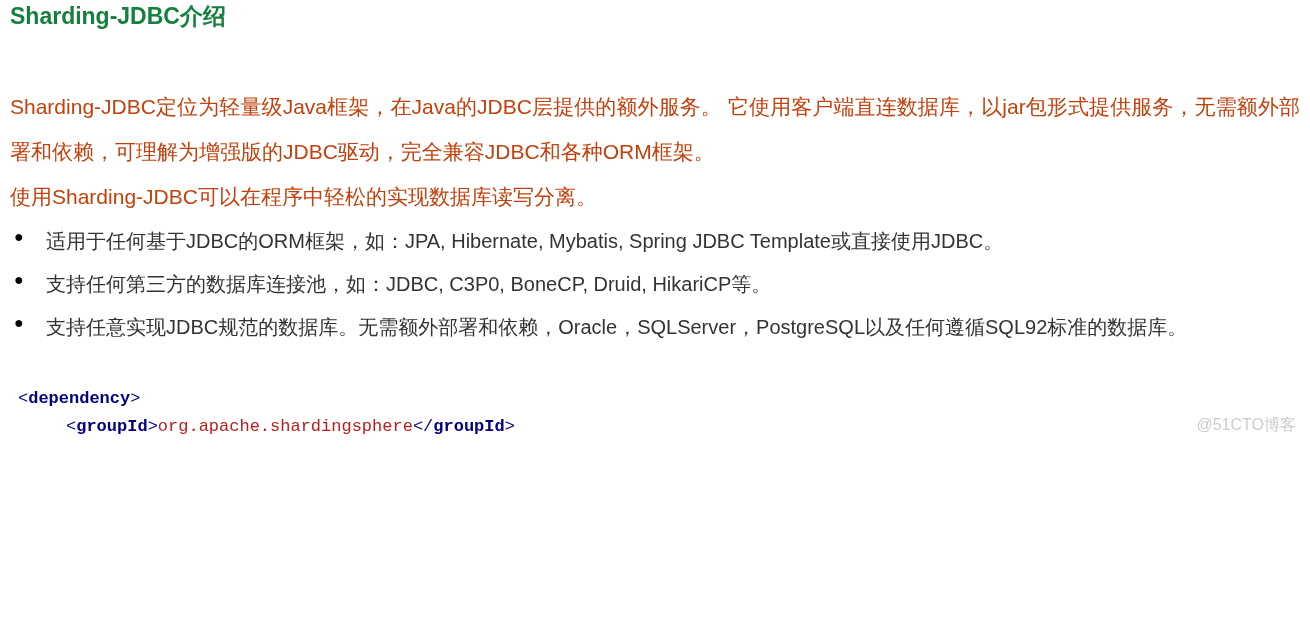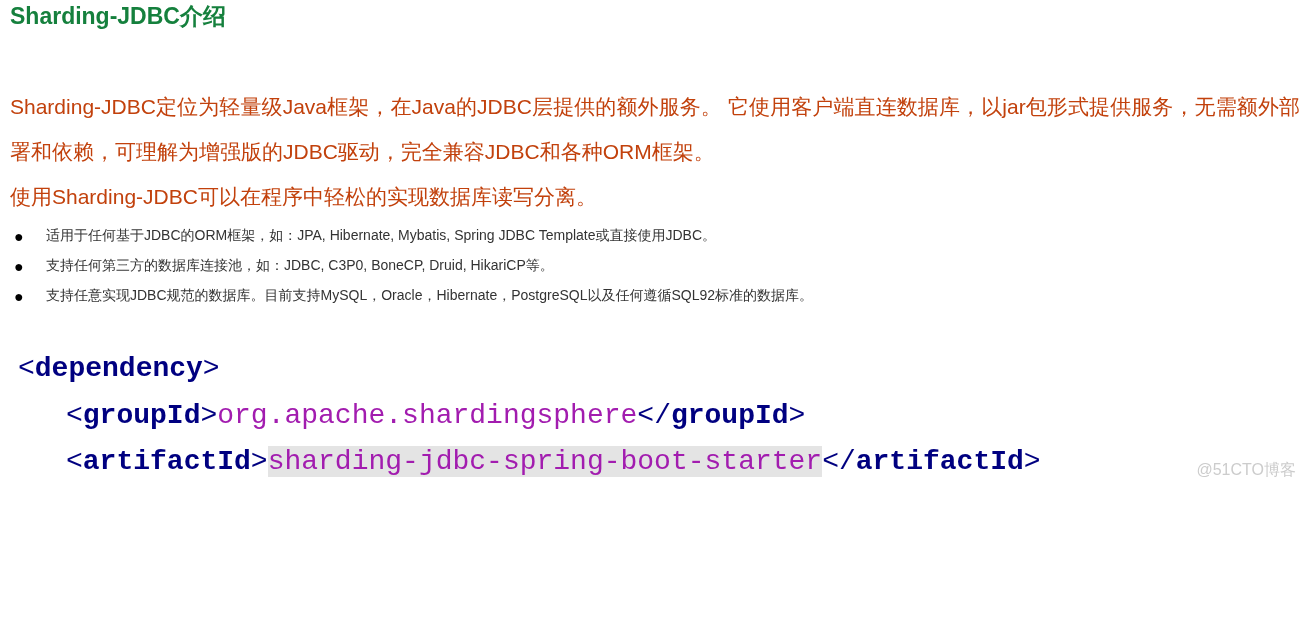--- a/index.html
+++ b/index.html
@@ -27,57 +27,57 @@
       line-height: 2.15;
       color: #c2410c;
       margin-bottom: 0;
       text-align: justify;
     }
     .bullet-list {
       list-style: none;
       margin-top: 0;
     }
     .bullet-list li {
-      font-size: 14px;
+      font-size: 20px;
       line-height: 2.15;
       color: #333;
       position: relative;
       padding-left: 36px;
       text-align: justify;
     }
     .bullet-list li::before {
       content: "●";
       position: absolute;
       left: 4px;
       top: 0;
       font-size: 16px;
       color: #000;
     }
     .code-block {
       margin-top: 36px;
       font-family: "SimSun", "Courier New", monospace;
-      font-size: 28px;
+      font-size: 17px;
       line-height: 1.67;
       margin-left: 8px;
     }
     .code-line {
       white-space: pre;
     }
     .indent {
       padding-left: 48px;
     }
     .tag {
       color: #000080;
       font-weight: bold;
     }
     .tag-bracket {
       color: #000080;
     }
     .tag-content {
-      color: #a21caf;
+      color: #b91c1c;
       font-family: Liberation Mono, monospace;
     }
     .highlight {
       background-color: #e4e4e4;
     }
     .watermark {
       position: absolute;
       bottom: 5px;
       right: 14px;
       font-size: 16px;
@@ -88,22 +88,21 @@
 <body>
 
 <h1 class="heading">Sharding-JDBC介绍</h1>
 
 <p class="paragraph">Sharding-JDBC定位为轻量级Java框架，在Java的JDBC层提供的额外服务。 它使用客户端直连数据库，以jar包形式提供服务，无需额外部署和依赖，可理解为增强版的JDBC驱动，完全兼容JDBC和各种ORM框架。</p>
 <p class="paragraph">使用Sharding-JDBC可以在程序中轻松的实现数据库读写分离。</p>
 
 <ul class="bullet-list">
   <li>适用于任何基于JDBC的ORM框架，如：JPA, Hibernate, Mybatis, Spring JDBC Template或直接使用JDBC。</li>
   <li>支持任何第三方的数据库连接池，如：JDBC, C3P0, BoneCP, Druid, HikariCP等。</li>
-  <li>支持任意实现JDBC规范的数据库。目前支持MySQL，Oracle，Hibernate，PostgreSQL以及任何遵循SQL92标准的数据库。</li>
+  <li>支持任意实现JDBC规范的数据库。无需额外部署和依赖，Oracle，SQLServer，PostgreSQL以及任何遵循SQL92标准的数据库。</li>
 </ul>
 
 <div class="code-block">
   <div class="code-line"><span class="tag-bracket">&lt;</span><span class="tag">dependency</span><span class="tag-bracket">&gt;</span></div>
   <div class="code-line indent"><span class="tag-bracket">&lt;</span><span class="tag">groupId</span><span class="tag-bracket">&gt;</span><span class="tag-content">org.apache.shardingsphere</span><span class="tag-bracket">&lt;/</span><span class="tag">groupId</span><span class="tag-bracket">&gt;</span></div>
-  <div class="code-line indent"><span class="tag-bracket">&lt;</span><span class="tag">artifactId</span><span class="tag-bracket">&gt;</span><span class="tag-content highlight">sharding-jdbc-spring-boot-starter</span><span class="tag-bracket">&lt;/</span><span class="tag">artifactId</span><span class="tag-bracket">&gt;</span></div>
 </div>
 
 <div class="watermark">@51CTO博客</div>
 
 </body></html>

